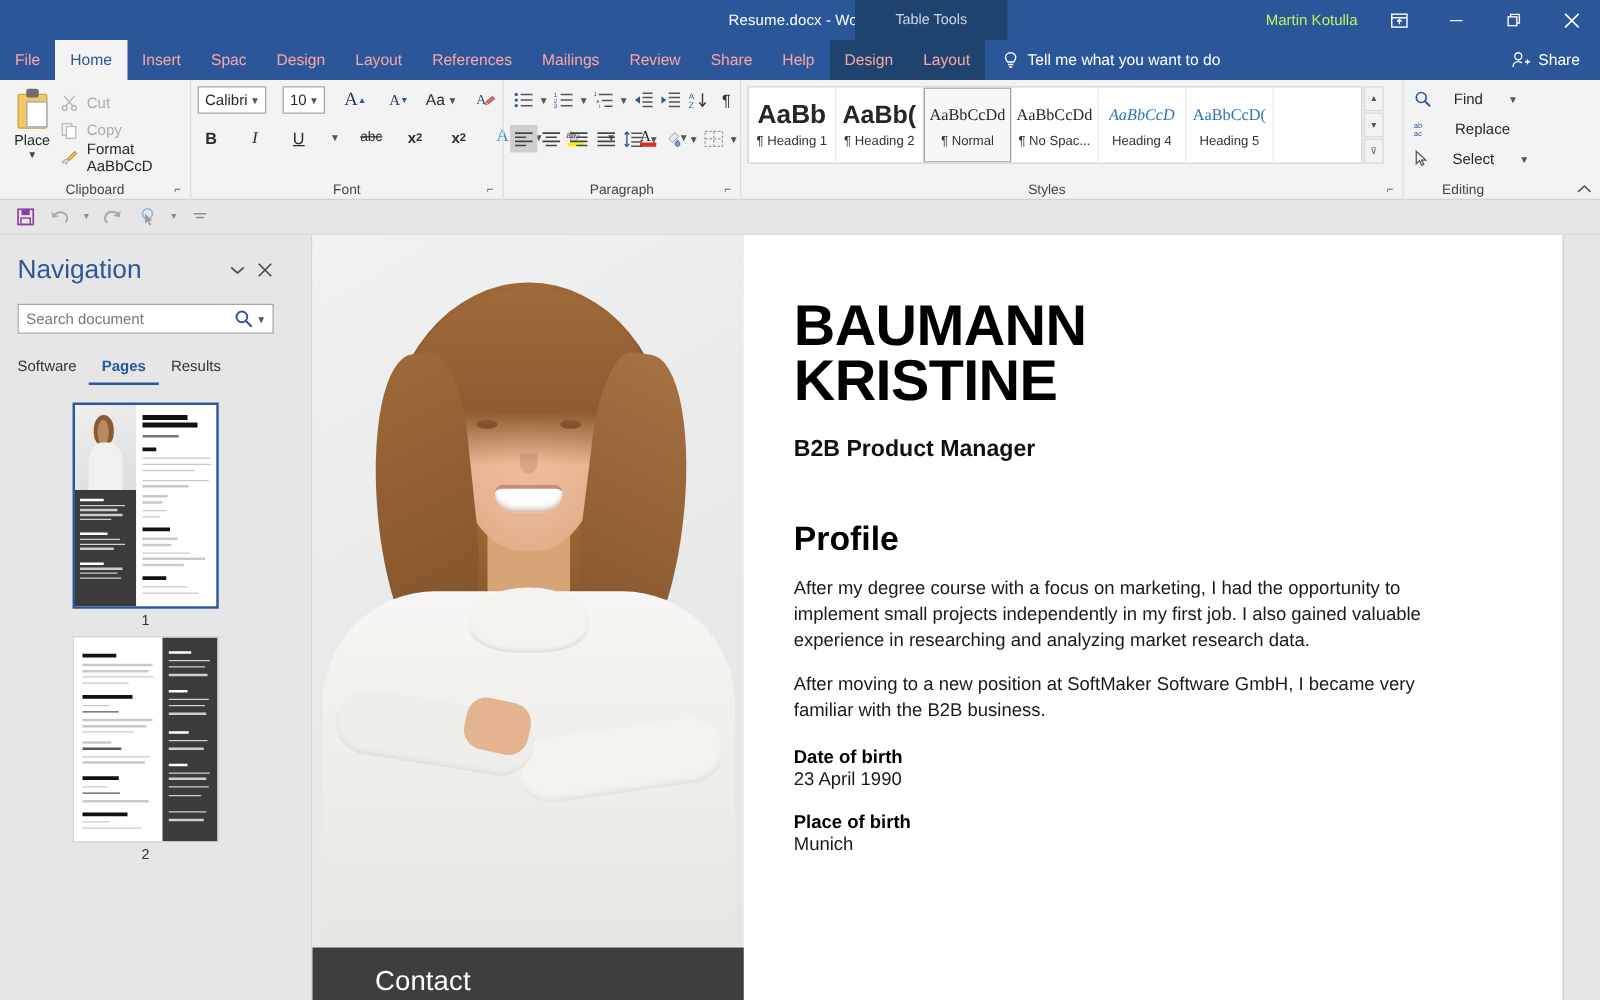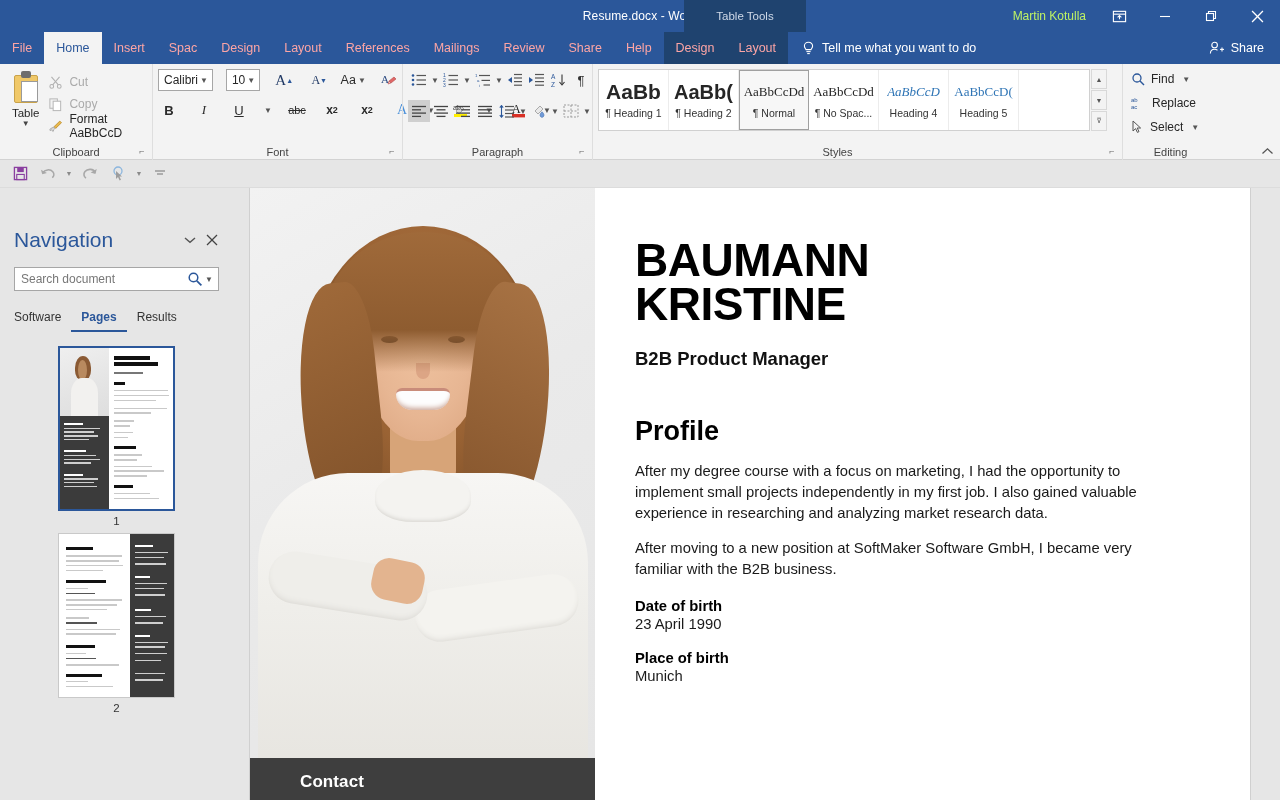--- a/index.html
+++ b/index.html
@@ -187,21 +187,21 @@
   }
   .sbtn {
     width: 16px; height: 20px; background: #f3f3f3; border: 1px solid #d8d8d8;
     display: flex; align-items: center; justify-content: center;
     font-size: 7px; color: #555;
   }
 
   
   .g-editing { width: 96px; }
   .ed-item {
-    display: flex; align-items: center; gap: 6px;
+    display: flex; align-items: center; gap: 18px;
     height: 24px; padding: 0 3px; font-size: 12px;
   }
   .ribbon-collapse {
     position: absolute; right: 6px; bottom: 3px;
     font-size: 10px; color: #555;
   }
 
   
   .qat {
     height: 28px; background: #e6e6e6;
@@ -228,21 +228,21 @@
   
   .navpane {
     width: 233px; height: 100%;
     background: #e6e6e6;
     padding: 10px 0 0 0;
     position: relative;
     flex: 0 0 233px;
   }
   .nav-head {
     display: flex; align-items: center;
-    padding: 0 10px 0 14px; height: 36px; margin-top: 24px;
+    padding: 0 10px 0 14px; height: 36px;
   }
   .nav-title { font-size: 21px; color: #2b579a; font-weight: 400; flex: 1; }
   .nav-ico {
     width: 22px; height: 22px; display: flex; align-items: center; justify-content: center;
     color: #555; font-size: 12px;
   }
   .nav-search {
     margin: 9px 14px 0 14px;
     height: 24px; background: #fff; border: 1px solid #a6a6a6;
     display: flex; align-items: center; padding: 0 3px 0 6px;
@@ -402,21 +402,21 @@
     position:absolute; left:122px; top:372px; width:52px; height:42px;
     background:#e3b48f; border-radius:16px; transform:rotate(12deg);
   }
 
   .contactbox {
     position: absolute; left: 0; top: 570px;
     width: 345px; height: 102px;
     background: #3e3e3e; color: #fff;
     padding: 14px 0 0 50px;
   }
-  .contact-title { font-size: 17px; font-weight: bold; letter-spacing: .1px; }
+  .contact-title { font-size: 22px; font-weight: normal; letter-spacing: .1px; }
 
   .doc-right { position: absolute; left: 345px; top: 0; right: 0; bottom: 0; padding: 50px 60px 0 40px; }
   .name-line { font-size: 46px; font-weight: bold; letter-spacing: -0.5px; line-height: 44px; color: #000; }
   .job-title { font-size: 18.5px; font-weight: bold; margin-top: 22px; color: #111; }
   .sec-head { font-size: 27px; font-weight: bold; margin-top: 46px; color: #000; }
   .para { font-size: 14.8px; line-height: 21px; color: #1a1a1a; margin-top: 14px; max-width: 548px; }
   .flabel { font-size: 14.8px; font-weight: bold; margin-top: 18px; color: #000; }
   .fvalue { font-size: 14.8px; color: #1a1a1a; margin-top: 2px; }
 
   svg { display: block; }
@@ -495,21 +495,21 @@
 
 <div class="ribbon">
 
   <div class="rgroup g-clipboard">
     <div class="paste-btn">
       <div class="paste-ico">
         <div class="board"></div>
           <div class="clip"></div>
           <div class="sheet"></div>
       </div>
-      <div class="paste-label">Table</div>
+      <div class="paste-label">Place</div>
       <div class="caretdown">▼</div>
     </div>
     <div class="clip-list">
       <div class="clip-item disabled">
         <span>
           <svg width="15" height="15" viewBox="0 0 16 16">
               <circle cx="4" cy="12.2" r="2" fill="none" stroke="#b0b0b0" stroke-width="1.1"></circle>
               <circle cx="12" cy="12.2" r="2" fill="none" stroke="#b0b0b0" stroke-width="1.1"></circle>
               <line x1="12.3" y1="2" x2="5" y2="10.6" stroke="#b0b0b0" stroke-width="1.1"></line>
               <line x1="3.7" y1="2" x2="11" y2="10.6" stroke="#b0b0b0" stroke-width="1.1"></line>

